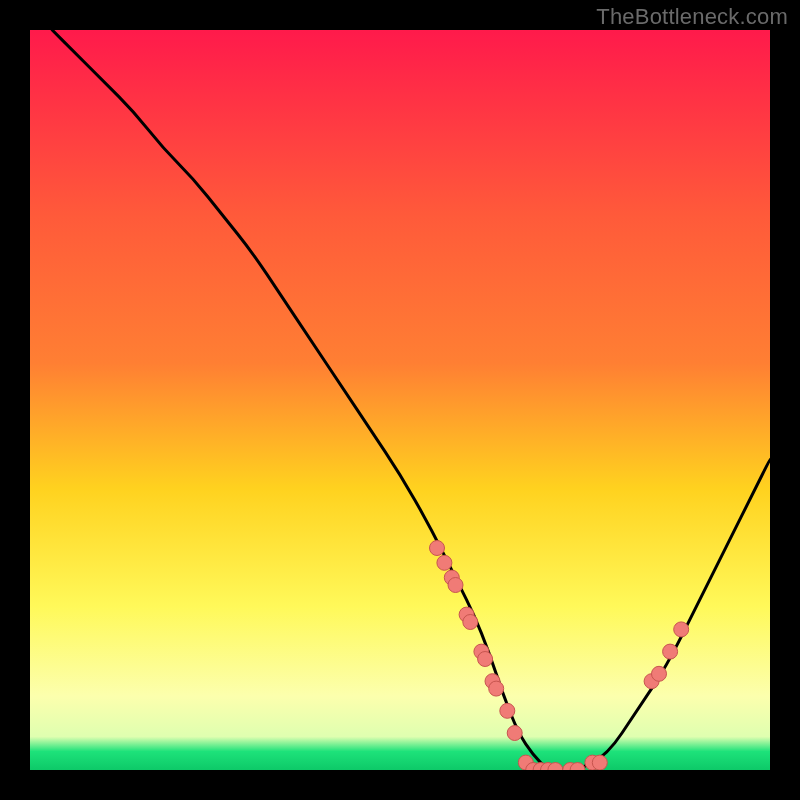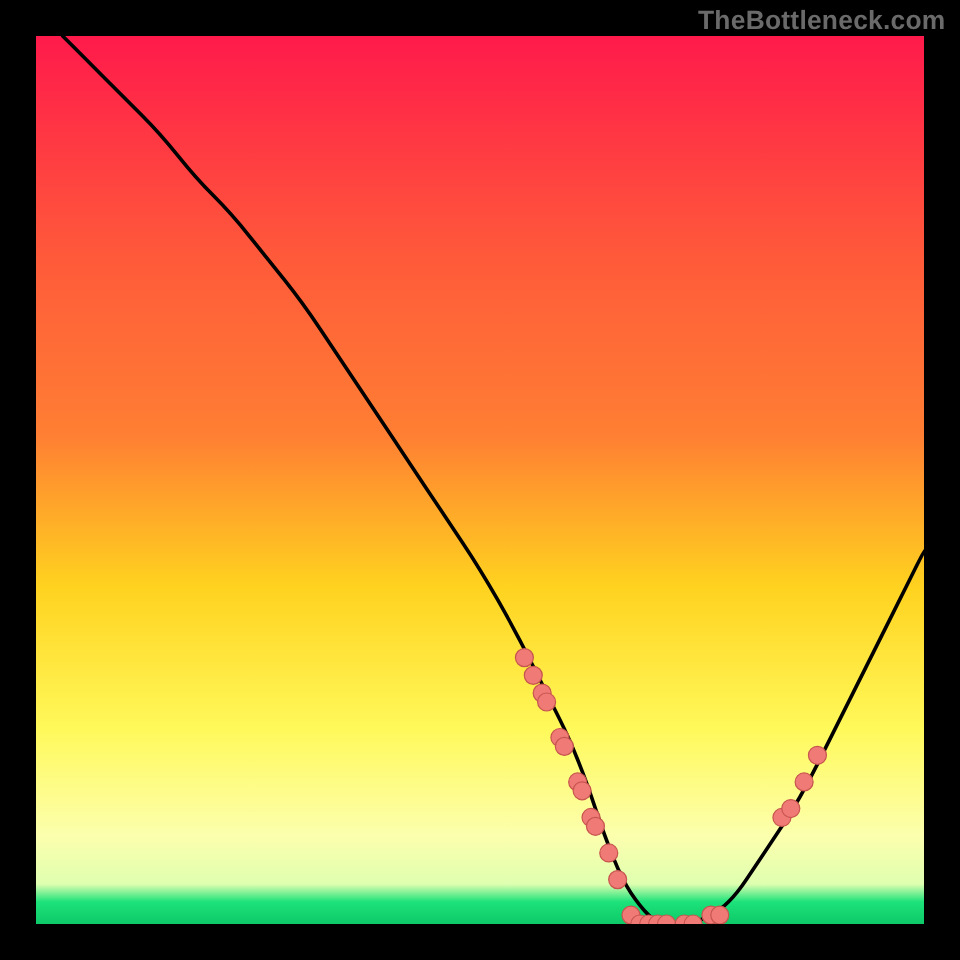--- a/index.html
+++ b/index.html
@@ -15,21 +15,21 @@
     position: relative;
     width: 800px;
     height: 800px;
     background: #000;
   }
   .watermark {
     position: absolute;
     top: 4px;
     right: 12px;
     font-size: 22px;
-    font-weight: 700;
+    font-weight: 400;
     color: #6a6a6a;
     letter-spacing: 0.2px;
     z-index: 50;
   }
   .plot-area {
     position: absolute;
     left: 30px;
     top: 30px;
     width: 740px;
     height: 740px;

